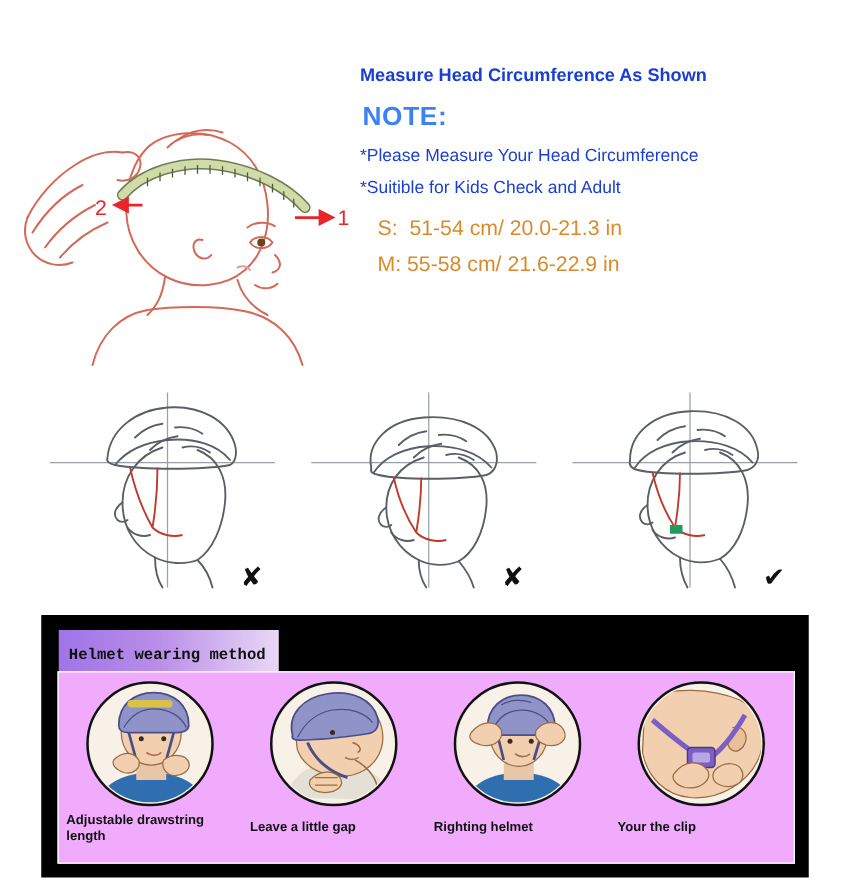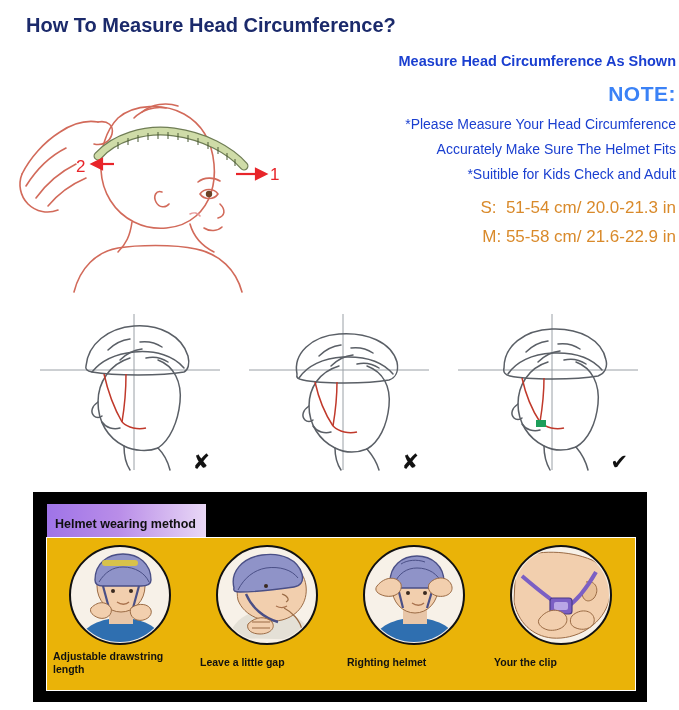--- a/index.html
+++ b/index.html
@@ -44,21 +44,20 @@
     width: 270px;
     height: 250px;
   }
 
   
   .text-col {
     position: absolute;
     left: 288px;
     top: 52px;
     width: 388px;
-    text-align: right;
   }
   .line-blue {
     color: #1a3fd0;
     font-size: 14.5px;
     font-weight: bold;
     margin-bottom: 10px;
     line-height: 1.35;
   }
   .note {
     color: #3b82f6;
@@ -123,34 +122,35 @@
   }
   .panel-banner {
     position: absolute;
     left: 14px;
     top: 12px;
     height: 40px;
     padding: 0 10px 0 8px;
     background: linear-gradient(90deg, #9f74e8 0%, #b98de8 45%, #e9d8f6 100%);
     display: flex;
     align-items: center;
+    font-family: Liberation Mono, monospace;
   }
   .panel-banner span {
     font-size: 12.5px;
     font-weight: bold;
     color: #101010;
     white-space: nowrap;
   }
   .panel-inner {
     position: absolute;
     left: 13px;
     top: 45px;
     width: 588px;
     height: 152px;
-    background: #eab308;
+    background: #f0abfc;
     border: 1px solid #ffffff;
   }
   .step {
     position: absolute;
     top: 4px;
     width: 147px;
     height: 148px;
   }
   .step.s1 { left: 0px; }
   .step.s2 { left: 147px; }
@@ -171,23 +171,20 @@
   .step.s4 .step-caption {
     top: 114px;
   }
   svg { display: block; }
 </style>
 </head>
 <body>
 
 <div class="page">
 
-  <div class="title">
-    <span>How To Measure Head Circumference</span><span class="qmark">?</span>
-  </div>
 
   <div class="baby-illustration">
     <svg width="270" height="250" viewBox="0 0 270 250">
       <g fill="none" stroke="#d26a5a" stroke-width="1.6" stroke-linecap="round" stroke-linejoin="round">
 
         <path d="M104,72 C92,84 86,104 87,124 C88,146 100,166 120,176 C140,186 166,184 182,170 C196,158 202,138 200,118 C198,96 188,78 170,68 C150,57 120,58 104,72 Z"></path>
 
         <path d="M148,146 C142,144 139,150 142,156 C145,162 152,162 155,158"></path>
 
         <path d="M120,72 C128,64 140,60 152,62"></path>
@@ -249,21 +246,20 @@
         <polygon points="78,118 88,113 88,123"></polygon>
       </g>
       <text x="62" y="126" font-family="Liberation Sans, sans-serif" font-size="17" fill="#e8252a">2</text>
     </svg>
   </div>
 
   <div class="text-col">
     <div class="line-blue">Measure Head Circumference As Shown</div>
     <div class="note">NOTE:</div>
     <div class="line-red">*Please Measure Your Head Circumference</div>
-    <div class="line-red">Accurately  Make Sure The Helmet Fits</div>
     <div class="line-red">*Suitible for Kids Check and Adult</div>
     <div class="sizes">
       <div class="size-row">S:  51-54 cm/ 20.0-21.3 in</div>
       <div class="size-row">M: 55-58 cm/ 21.6-22.9 in</div>
     </div>
   </div>
 
   <div class="helmet-row">
 
     <div class="helmet-cell c1">

